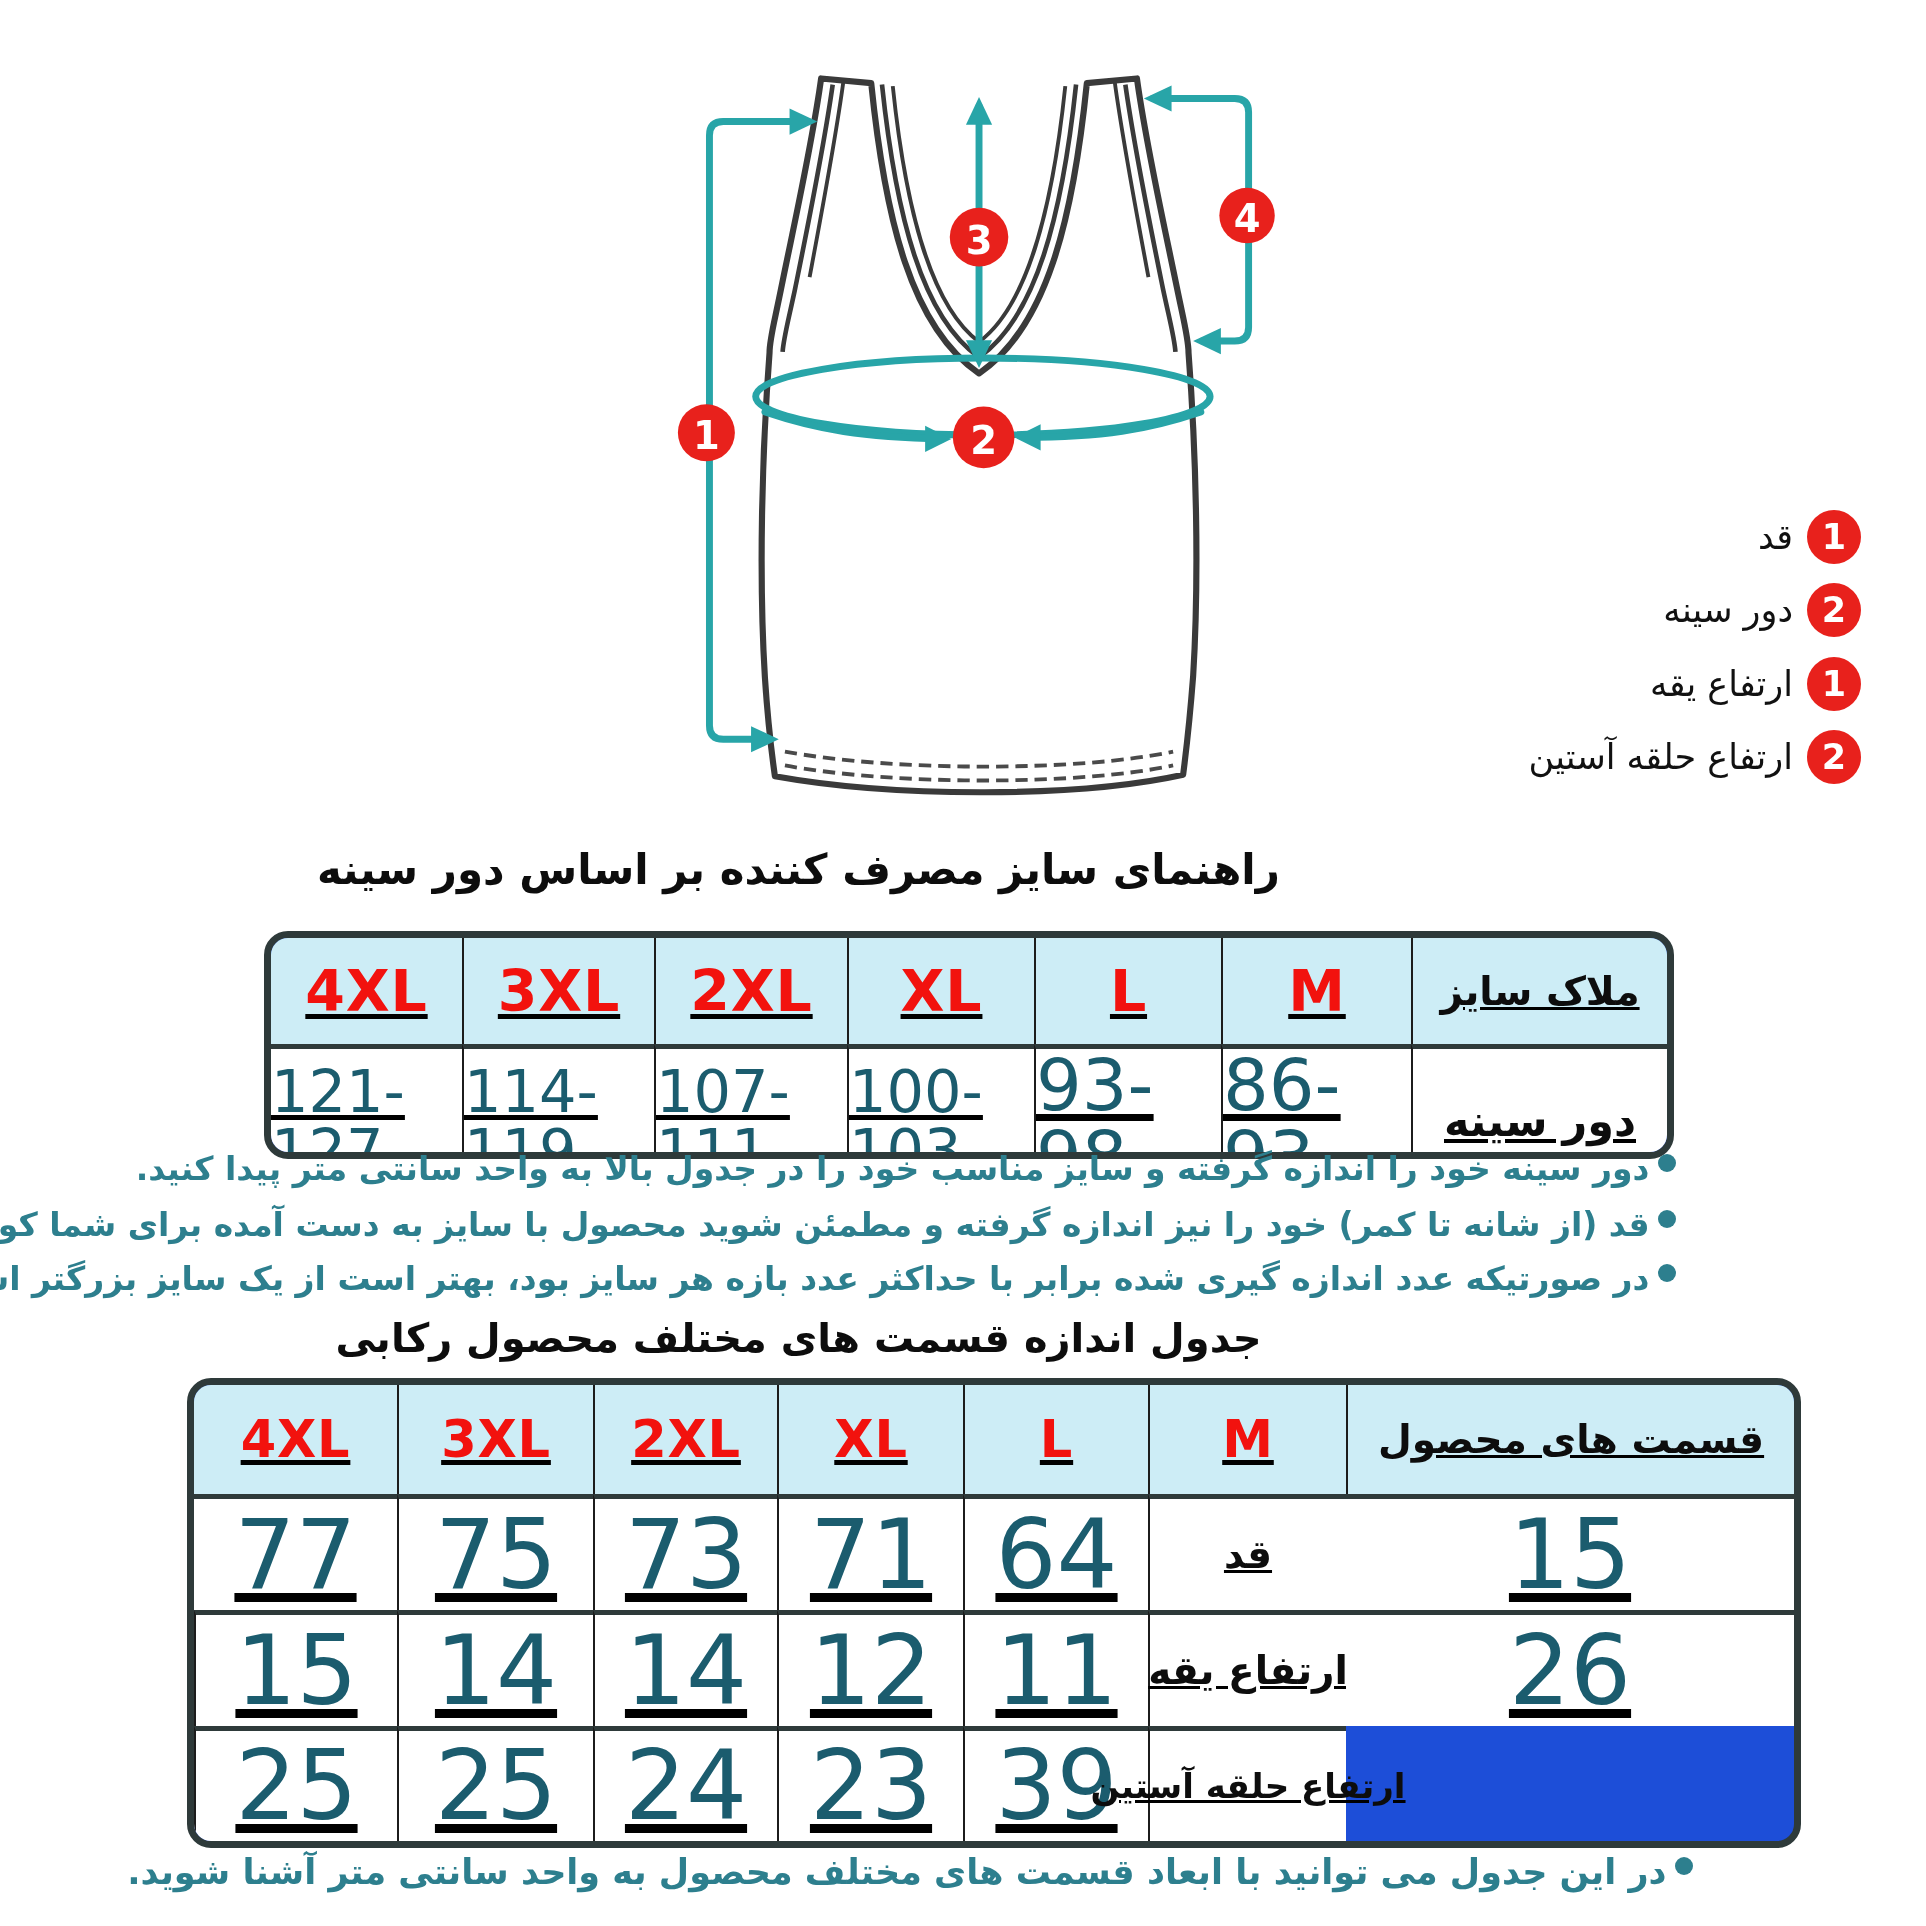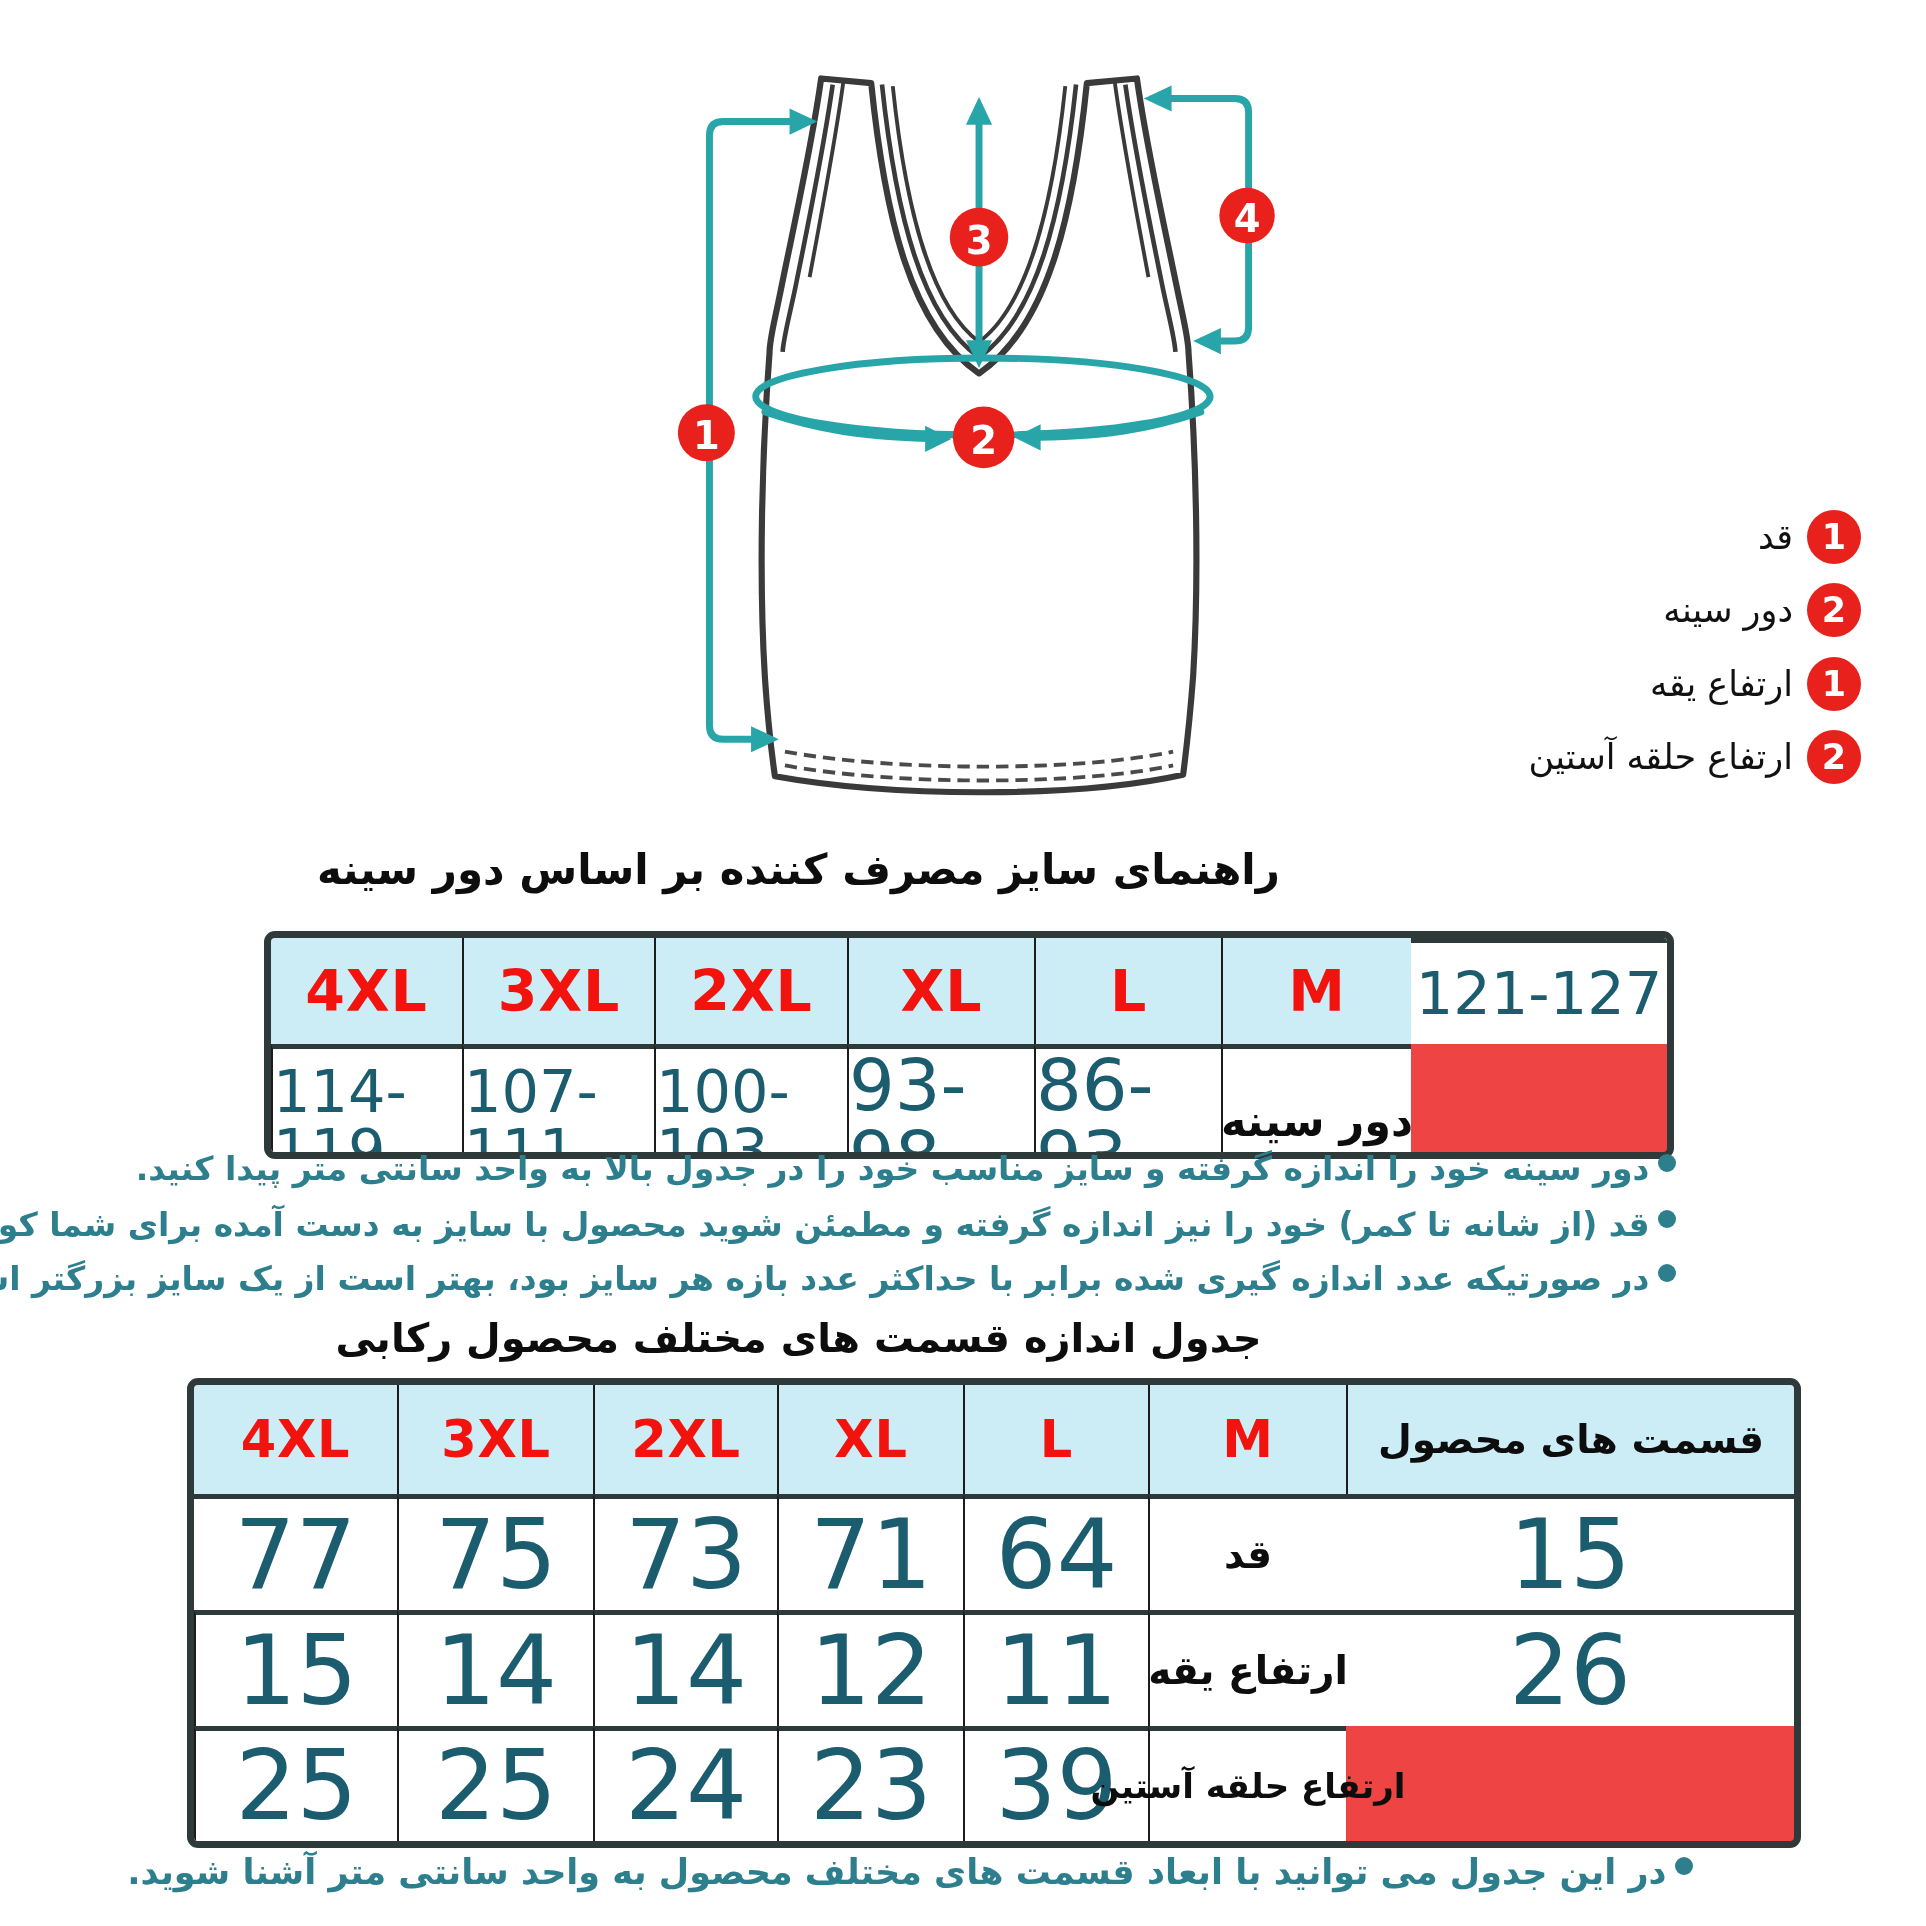--- a/index.html
+++ b/index.html
@@ -17,22 +17,22 @@
               font-size:35px;font-weight:bold;flex:0 0 auto;}
   .legend-label{font-size:35px;color:#111;white-space:nowrap;}
 
   
   .sec-title{position:absolute;left:0;width:1597px;text-align:center;color:#0d0d0d;
              font-weight:bold;direction:rtl;}
   #title-1{top:845px;font-size:42px;}
   #title-2{top:1315px;font-size:40px;}
 
   
-  .sz-table{position:absolute;display:grid;background:#ef4444;
-            border:7.7px solid #2e3a3a;border-radius:11px;overflow:hidden;}
+  .sz-table{position:absolute;display:grid;background:#1d4ed8;
+            border:7.7px solid #2e3a3a;border-radius:24px;overflow:hidden;text-decoration:underline;}
   #table-1{left:264px;top:931px;width:1396px;height:214px;
            grid-template-columns:191px 192px 193px 187px 187px 190px 1fr;
            grid-template-rows:106px 1fr;}
   #table-2{left:187px;top:1378px;width:1600px;height:456px;
            grid-template-columns:203px 196px 184px 186px 185px 198px 1fr;
            grid-template-rows:109px 116px 116px 1fr;}
   .cell{display:flex;align-items:center;justify-content:center;background:#fff;}
   .cell.hdr{background:#cdedf6;}
   .cell.vline{border-left:2.3px solid #1c1c1c;}
   .cell.hline{border-top:5.4px solid #2e3a3a;}
@@ -161,20 +161,23 @@
       </div>
     <div class="cell hdr vline">
         <span class="size-red">XL</span>
       </div>
     <div class="cell hdr vline">
         <span class="size-red">L</span>
       </div>
     <div class="cell hdr vline">
         <span class="size-red">M</span>
       </div>
+    <div class="cell hdr vline">
+        <span class="rowlabel">ملاک سایز</span>
+      </div>
 
     <div class="cell hline">
         <span class="num num-sm">121-127</span>
       </div>
     <div class="cell hline vline">
         <span class="num num-sm">114-119</span>
       </div>
     <div class="cell hline vline">
         <span class="num num-sm">107-111</span>
       </div>

